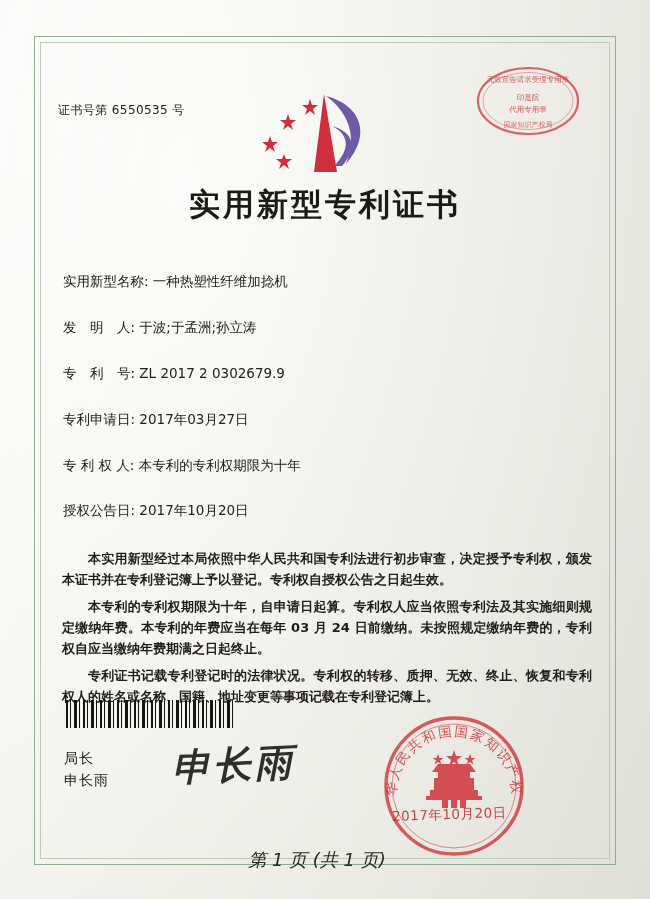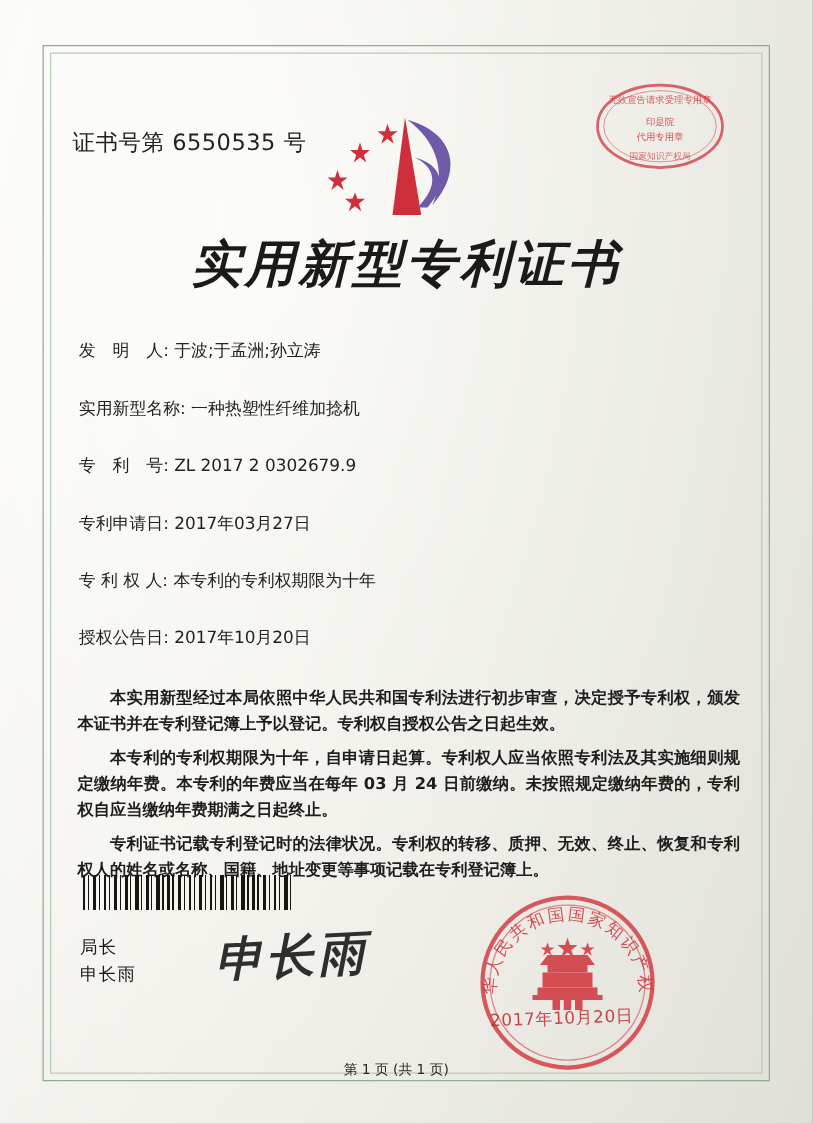--- a/index.html
+++ b/index.html
@@ -45,21 +45,21 @@
   }
   .content {
     position: absolute;
     left: 0; top: 0; right: 0; bottom: 0;
   }
   
   .cert-no {
     position: absolute;
     left: 58px;
     top: 102px;
-    font-size: 18px;
+    font-size: 12px;
     color: #23201d;
     letter-spacing: 0.4px;
     font-family: "DejaVu Sans", "Liberation Sans", sans-serif;
   }
   
   .logo {
     position: absolute;
     left: 262px;
     top: 86px;
     width: 125px;
@@ -72,26 +72,25 @@
     top: 62px;
     width: 108px;
     height: 78px;
   }
   .title {
     position: absolute;
     left: 0;
     right: 0;
     top: 184px;
     text-align: center;
-    font-size: 40px;
+    font-size: 31px;
     font-weight: bold;
     letter-spacing: 3px;
     color: #1c1a18;
     font-family: "DejaVu Sans", "Liberation Sans", sans-serif;
-    font-style: italic;
   }
   .fields {
     position: absolute;
     left: 63px;
     top: 272px;
     right: 60px;
   }
   .field {
     font-size: 13.5px;
     color: #232120;
@@ -171,22 +170,23 @@
     color: #c0272d;
     letter-spacing: 0.5px;
     transform: rotate(-2deg);
     opacity: 0.85;
   }
   .page-foot {
     position: absolute;
     left: 0; right: 16px;
     top: 848px;
     text-align: center;
-    font-size: 11px;
+    font-size: 18px;
     color: #2a2724;
+    font-style: italic;
   }
   .svg-red { fill: none; stroke: #d0333a; }
 </style>
 </head>
 <body>
 
 <div class="page">
   <div class="paper-shade"></div>
 
   <div class="border-frame"></div>
@@ -220,26 +220,26 @@
         <text x="54" y="38" text-anchor="middle" font-size="7.5" fill="#d0333a" opacity="0.85">印是院</text>
         <text x="54" y="50" text-anchor="middle" font-size="7.5" fill="#d0333a" opacity="0.85">代用专用章</text>
         <text x="54" y="65" text-anchor="middle" font-size="7" fill="#d0333a" opacity="0.7">国家知识产权局</text>
       </svg>
     </div>
 
     <div class="title">实用新型专利证书</div>
 
     <div class="fields">
       <div class="field">
+        <span class="flabel">实用新型名称:</span>
+        <span class="fvalue">一种热塑性纤维加捻机</span>
+      </div>
+      <div class="field">
         <span class="flabel">发　明　人:</span>
         <span class="fvalue">于波;于孟洲;孙立涛</span>
-      </div>
-      <div class="field">
-        <span class="flabel">实用新型名称:</span>
-        <span class="fvalue">一种热塑性纤维加捻机</span>
       </div>
       <div class="field">
         <span class="flabel">专　利　号:</span>
         <span class="fvalue">ZL 2017 2 0302679.9</span>
       </div>
       <div class="field">
         <span class="flabel">专利申请日:</span>
         <span class="fvalue">2017年03月27日</span>
       </div>
       <div class="field">

